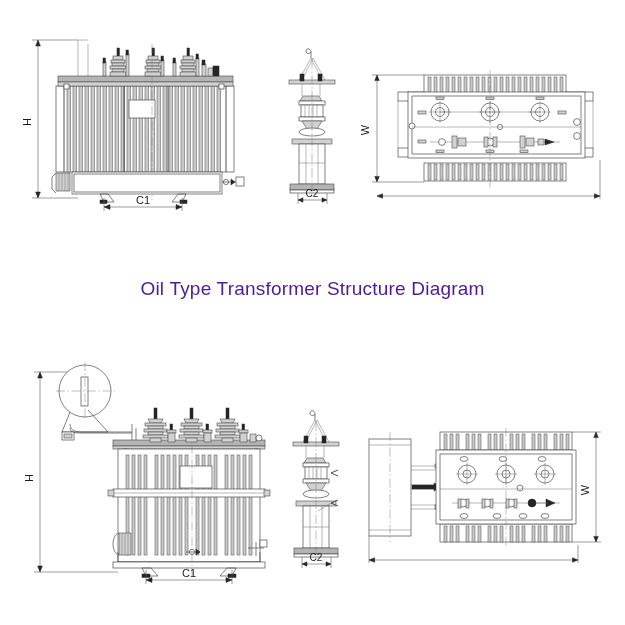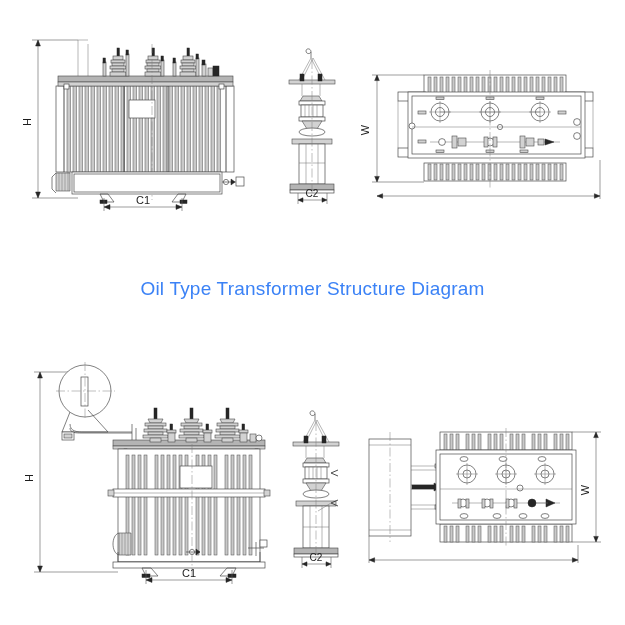--- a/index.html
+++ b/index.html
@@ -32,21 +32,21 @@
     position: absolute;
     left: 0;
     top: 278px;
     width: 625px;
     text-align: center;
   }
   .title-text {
     font-family: "Liberation Sans", sans-serif;
     font-size: 19px;
     font-weight: 400;
-    color: #3b82f6;
+    color: #4c1d95;
     letter-spacing: 0.2px;
     white-space: nowrap;
   }
   
   .ln { stroke: #4a4a4a; stroke-width: 0.7; fill: none; }
   .ln-thin { stroke: #6f6f6f; stroke-width: 0.5; fill: none; }
   .ln-med { stroke: #3a3a3a; stroke-width: 0.9; fill: none; }
   .dim { stroke: #5a5a5a; stroke-width: 0.6; fill: none; }
   .ctr { stroke: #7d7d7d; stroke-width: 0.5; fill: none; stroke-dasharray: 9 2.5 1.5 2.5; }
   .fillw { fill: #ffffff; stroke: #4a4a4a; stroke-width: 0.7; }

